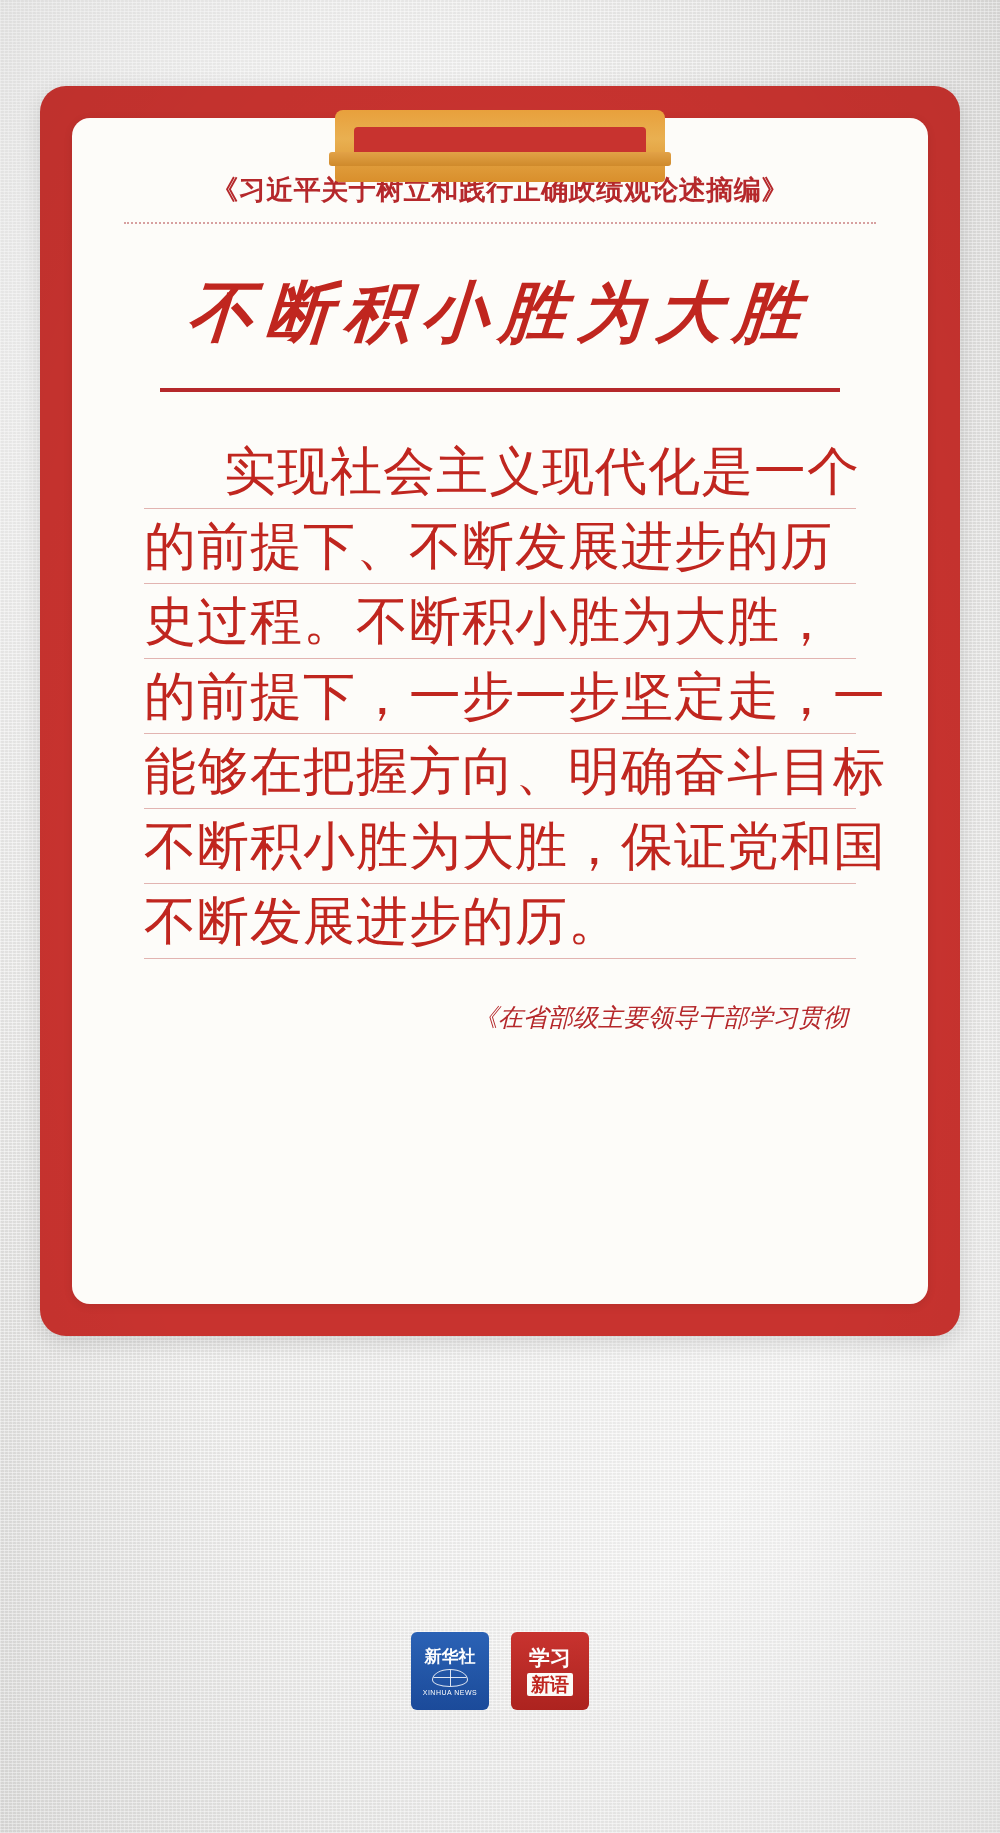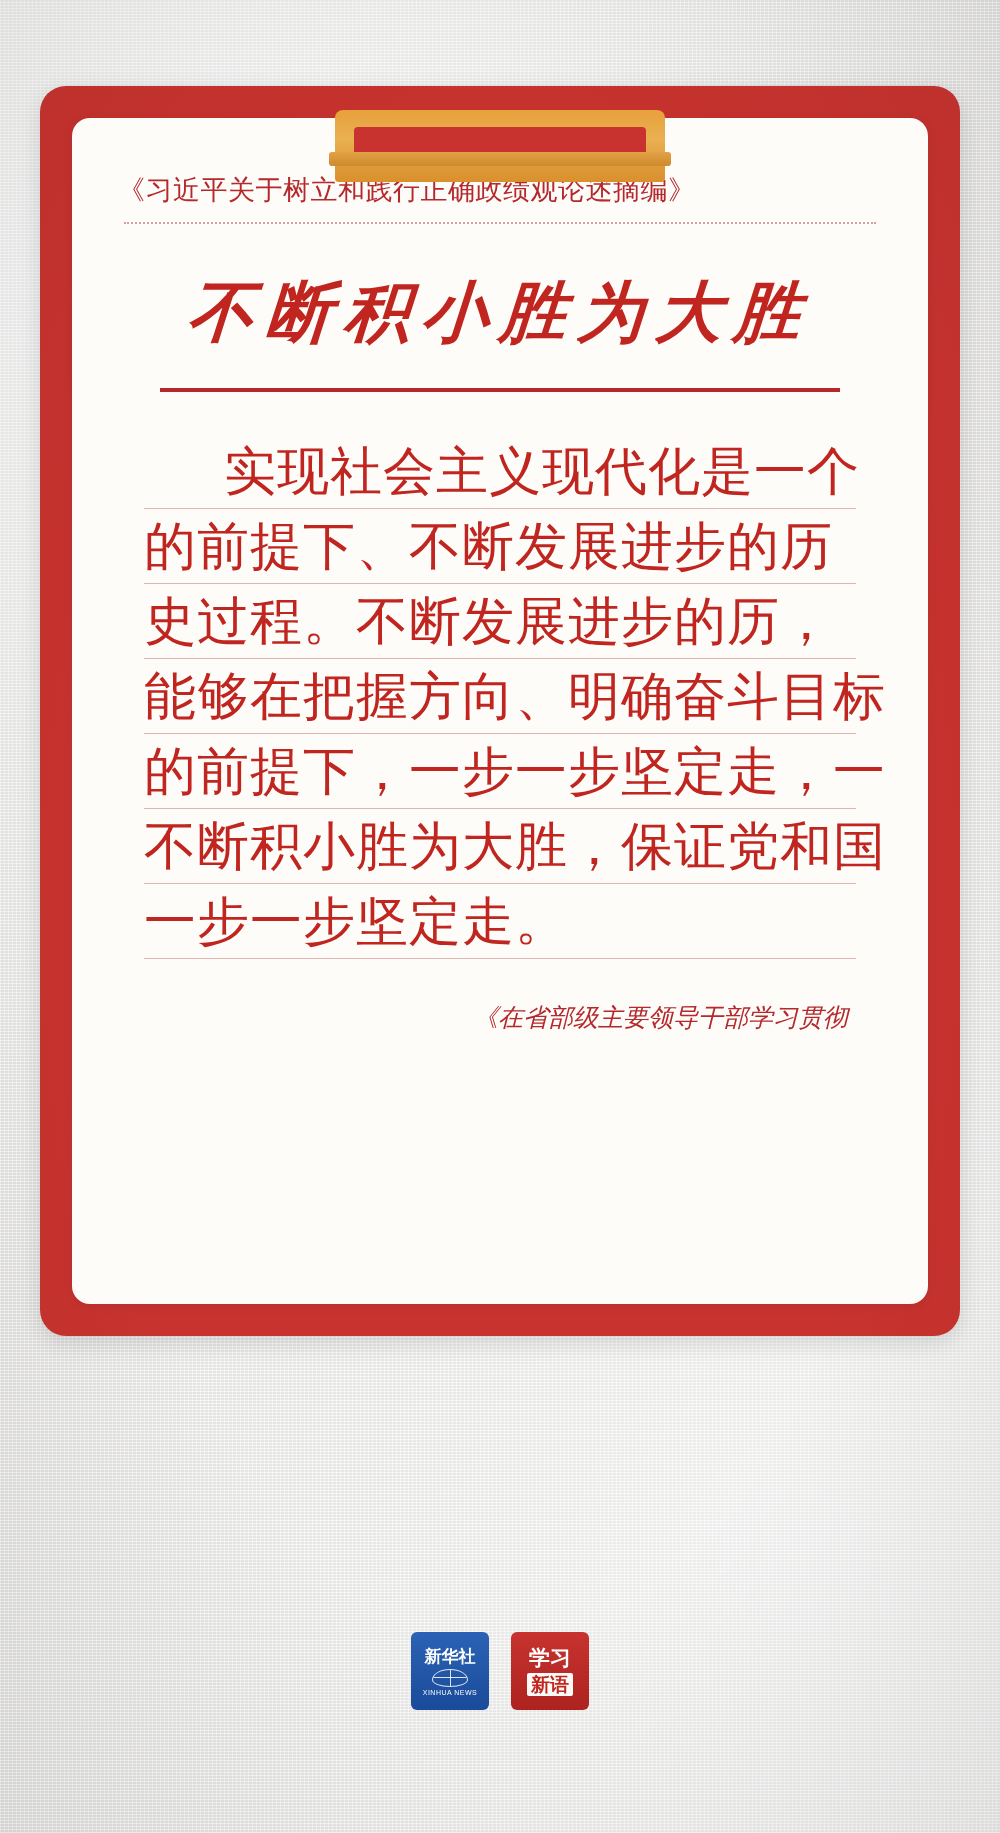--- a/index.html
+++ b/index.html
@@ -91,24 +91,24 @@
     overflow: hidden;
   }
   .sheet-inner {
     position: absolute;
     inset: 0;
     padding: 54px 46px 0 46px;
     box-sizing: border-box;
   }
 
   .book-title {
-    text-align: left;
+    text-align: center;
     color: #b5282b;
     font-size: 27px;
-    font-weight: normal;
+    font-weight: bold;
     letter-spacing: 0.5px;
     font-family: "Liberation Sans", "DejaVu Sans", sans-serif;
     white-space: nowrap;
   }
   .dotted-rule {
     margin: 14px 6px 0 6px;
     border-top: 2px dotted #d7a0a0;
   }
 
   .headline {
@@ -261,25 +261,25 @@
 
     <div class="book-title">《习近平关于树立和践行正确政绩观论述摘编》</div>
     <div class="dotted-rule"></div>
 
     <div class="headline">不断积小胜为大胜</div>
     <div class="headline-rule"></div>
 
     <div class="quote-block">
       <div class="quote-line first">实现社会主义现代化是一个</div>
       <div class="quote-line">的前提下、不断发展进步的历</div>
-      <div class="quote-line">史过程。不断发展进步的历，</div>
+      <div class="quote-line">史过程。不断积小胜为大胜，</div>
+      <div class="quote-line">的前提下，一步一步坚定走，一</div>
       <div class="quote-line">能够在把握方向、明确奋斗目标</div>
-      <div class="quote-line">的前提下，一步一步坚定走，一</div>
       <div class="quote-line">不断积小胜为大胜，保证党和国</div>
-      <div class="quote-line">一步一步坚定走。</div>
+      <div class="quote-line">不断发展进步的历。</div>
     </div>
 
     <div class="source">
       <div>《在省部级主要领导干部学习贯彻</div>
     </div>
 
   </div>
 </div>
 
 <div class="footer-logos">

